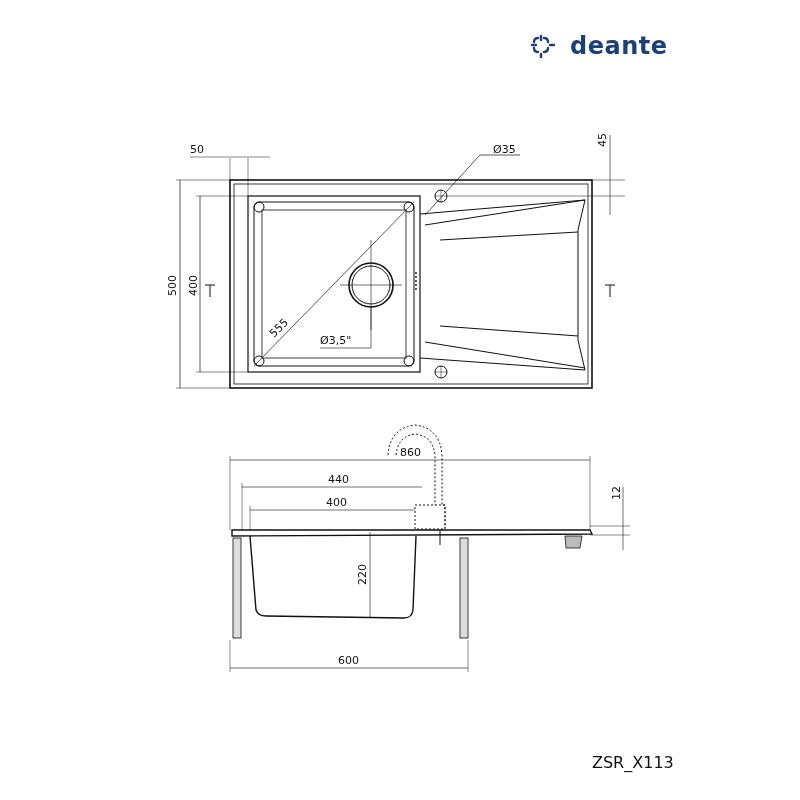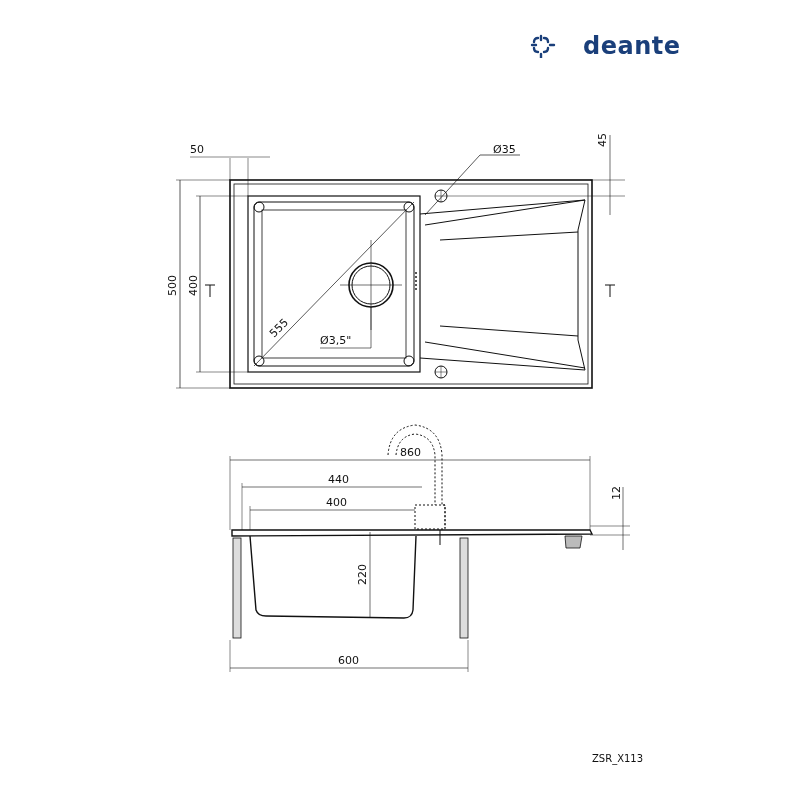--- a/index.html
+++ b/index.html
@@ -1,21 +1,21 @@
 <!DOCTYPE html>
 <html><head>
 <meta charset="utf-8">
 <style>
   html, body { margin:0; padding:0; background:#ffffff; }
   body { width:800px; height:800px; position:relative; overflow:hidden; font-family:"DejaVu Sans Condensed","DejaVu Sans", sans-serif; }
-  .logo { position:absolute; left:530px; top:32px; display:flex; align-items:center; gap:23px; }
+  .logo { position:absolute; left:530px; top:32px; display:flex; align-items:center; gap:10px; }
   .logo-text { font-family:"DejaVu Sans", sans-serif; font-size:24px; color:#1a3f7a; font-weight:bold; letter-spacing:0.5px; }
   svg.drawing { position:absolute; left:0; top:0; }
   .dim { font-family:"DejaVu Sans", sans-serif; font-size:11px; fill:#111; }
-  .code { position:absolute; left:592px; top:753px; font-family:"DejaVu Sans", sans-serif; font-size:10px; color:#111; }
+  .code { position:absolute; left:592px; top:753px; font-family:"DejaVu Sans", sans-serif; font-size:16px; color:#111; }
 </style>
 </head>
 <body>
 
 <div class="logo">
   <svg width="30" height="24" viewBox="0 0 30 24">
     <g fill="none" stroke="#1a3f7a" stroke-width="2.4" stroke-linecap="round">
       <path d="M8 4 q-4 0 -4 4"></path>
       <path d="M14 4 q4 0 4 4"></path>
       <path d="M4 14 q0 4 4 4"></path>

